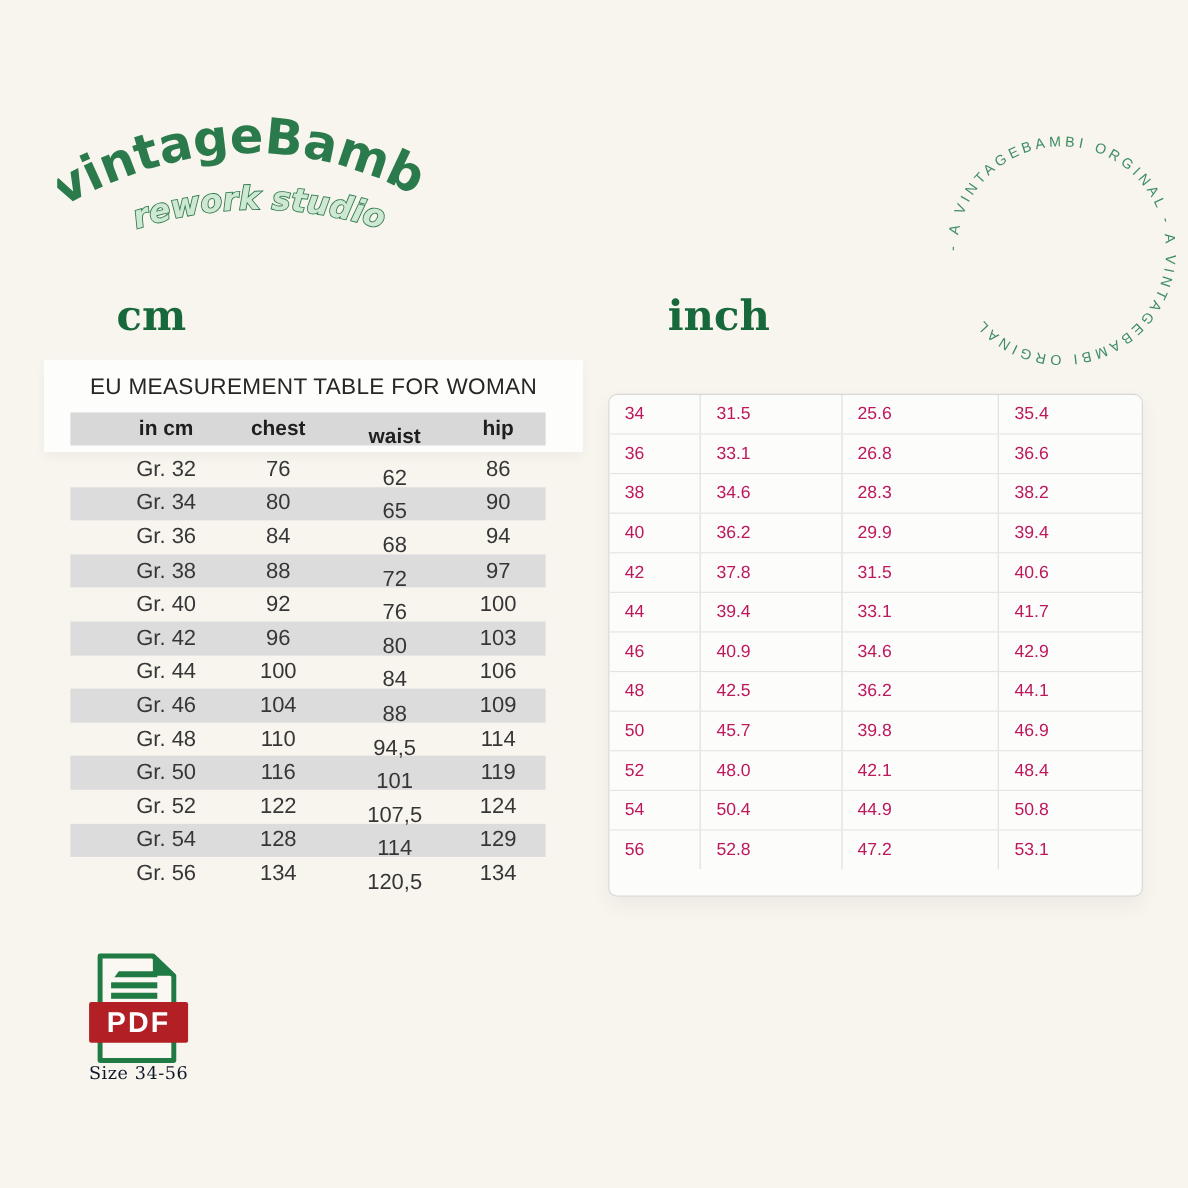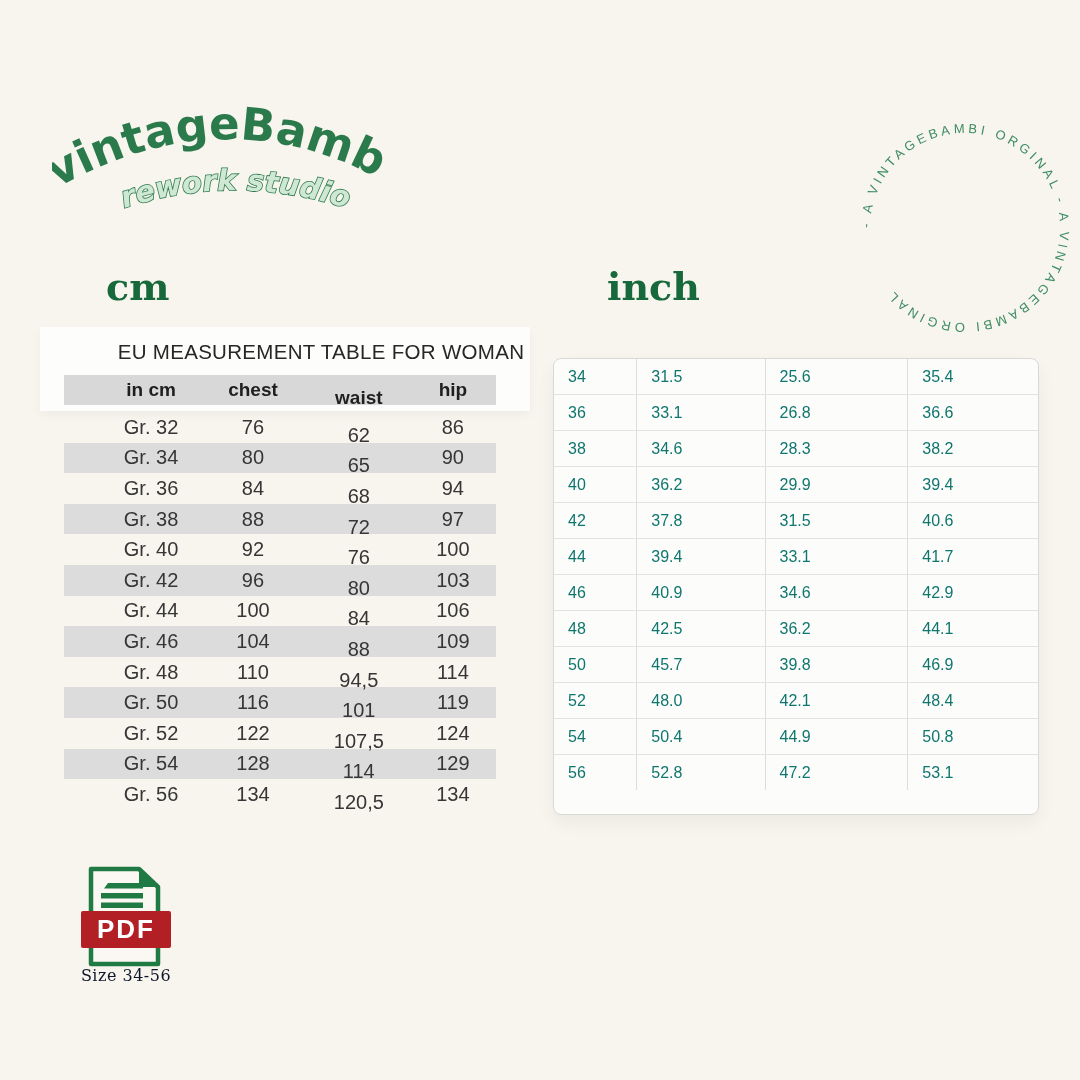--- a/index.html
+++ b/index.html
@@ -17,40 +17,40 @@
   
   .unit-heading{position:absolute;font-family:"DejaVu Serif","Liberation Serif",serif;
                 font-weight:bold;font-size:38px;color:#17683a;top:264px;}
   .unit-cm{left:74px;margin-left:32px;}
   .unit-inch{left:564px;margin-left:43px;}
 
   
   .cm-panel{position:absolute;left:40px;top:327px;width:490px;height:84px;background:#fdfdfc;
             box-shadow:0 4px 10px rgba(0,0,0,0.04);}
   .cm-title{position:absolute;left:40px;top:340px;width:490px;text-align:center;
-            font-size:20.5px;color:#262626;letter-spacing:0.3px;margin-left:36px;}
+            font-size:20.5px;color:#262626;letter-spacing:0.3px;}
   .cm-table{position:absolute;left:64px;top:375px;width:432px;}
   .cm-header{display:flex;height:30px;align-items:center;background:#d8d8d8;
              font-weight:bold;font-size:19px;color:#1f1f1f;}
   .cm-rows{position:absolute;left:0;top:37px;width:432px;}
   .cmrow{display:flex;height:30.6px;align-items:center;font-size:20px;color:#363636;}
   .cmrow.alt{background:#dcdcdc;}
   .cm-table .cell{text-align:center;}
   .cm-table .cell:nth-child(1){width:24%;padding-left:40px;}
   .cm-table .cell:nth-child(2){width:28%;}
   .cm-table .cell:nth-child(3){width:26%;margin-top:16px;}
   .cm-table .cell:nth-child(4){width:22%;}
 
   
   .in-table{position:absolute;left:553px;top:358px;width:486px;height:457px;background:#fcfcfb;
             border:1px solid #d8d8d6;border-radius:8px;box-shadow:0 8px 18px rgba(0,0,0,0.05);
             overflow:hidden;box-sizing:border-box;}
   .in-header{display:flex;height:37px;align-items:center;background:#ececea;
              border-bottom:1px solid #cfcfcd;font-weight:bold;font-size:15.5px;color:#1c1c1c;}
-  .inrow{display:flex;height:35px;align-items:center;font-size:16px;color:#0f766e;
+  .inrow{display:flex;height:35px;align-items:center;font-size:16px;color:#be185d;
          border-top:1px solid #e3e3e1;}
   .inrow:first-child{border-top:none;}
   .in-table .cell{padding-left:14px;box-sizing:border-box;height:100%;display:flex;align-items:center;}
   .in-table .cell:nth-child(1){width:17%;}
   .in-table .cell:nth-child(2){width:26.5%;border-left:1px solid #dcdcda;}
   .in-table .cell:nth-child(3){width:29.5%;border-left:1px solid #dcdcda;}
   .in-table .cell:nth-child(4){width:27%;border-left:1px solid #dcdcda;}
 
   
   .pdf{position:absolute;left:80px;top:866px;width:92px;height:102px;}

